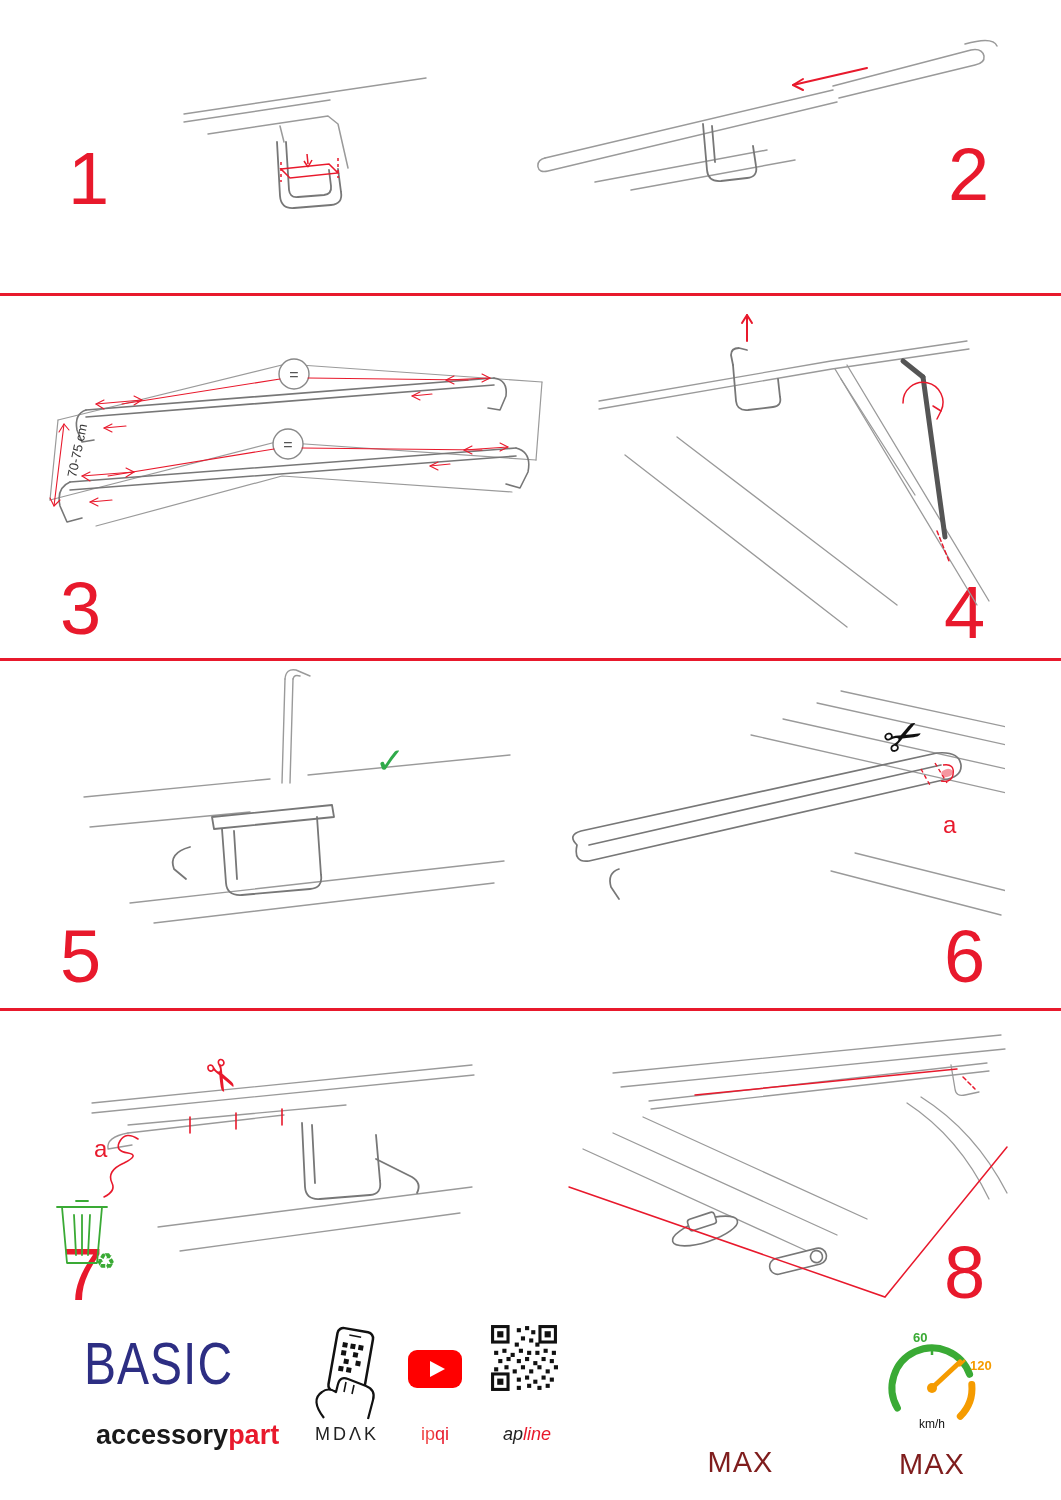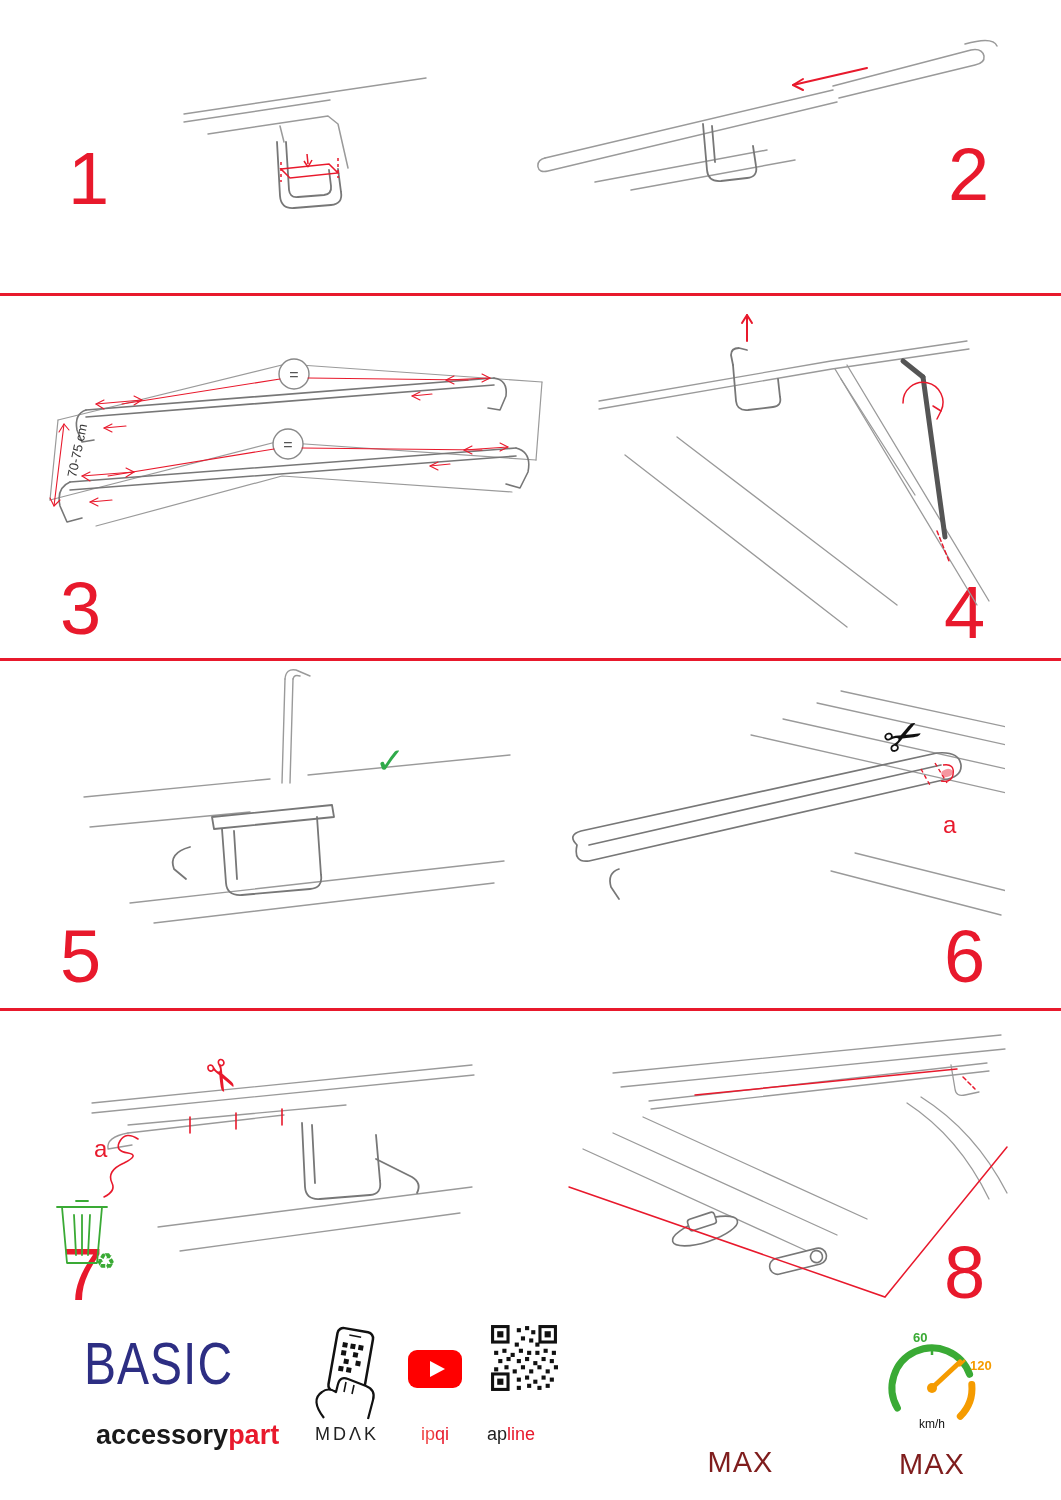--- a/index.html
+++ b/index.html
@@ -369,21 +369,21 @@
           <rect x="42" y="54" width="4" height="4"></rect>
         <rect x="50" y="50" width="4" height="4"></rect>
           <rect x="58" y="52" width="4" height="4"></rect>
           <rect x="26" y="60" width="4" height="4"></rect>
         <rect x="36" y="58" width="4" height="4"></rect>
           <rect x="46" y="60" width="4" height="4"></rect>
           <rect x="54" y="58" width="4" height="4"></rect>
       </g>
     </svg>
   </div>
-  <div class="logo-label" style="left:466px;top:1424px;width:90px;"><span>ap</span><span class="red-text">line</span></div>
+  <div class="logo-label" style="left:482px;top:1424px;width:90px;font-style:italic;"><span>ap</span><span class="red-text">line</span></div>
 
   <div class="max-label" style="left:688px;top:1446px;width:105px;">MAX</div>
 
   <div class="fig" style="left:872px;top:1326px;width:120px;height:112px">
     <svg viewBox="0 0 118 112">
       <path d="M24.4 82 A40 40 0 1 1 96.6 48.3" fill="none" stroke="#3aaa35" stroke-width="7" stroke-linecap="round"></path>
       <path d="M98.8 58.5 A40 40 0 0 1 87.3 90.3" fill="none" stroke="#f59b00" stroke-width="7" stroke-linecap="round"></path>
       <path d="M59 20 L59 29" stroke="#3aaa35" stroke-width="2.5"></path>
       <path d="M92 34 L86 40" stroke="#f59b00" stroke-width="2.5"></path>
       <text x="40" y="16" font-size="13" font-weight="bold" fill="#3aaa35">60</text>

